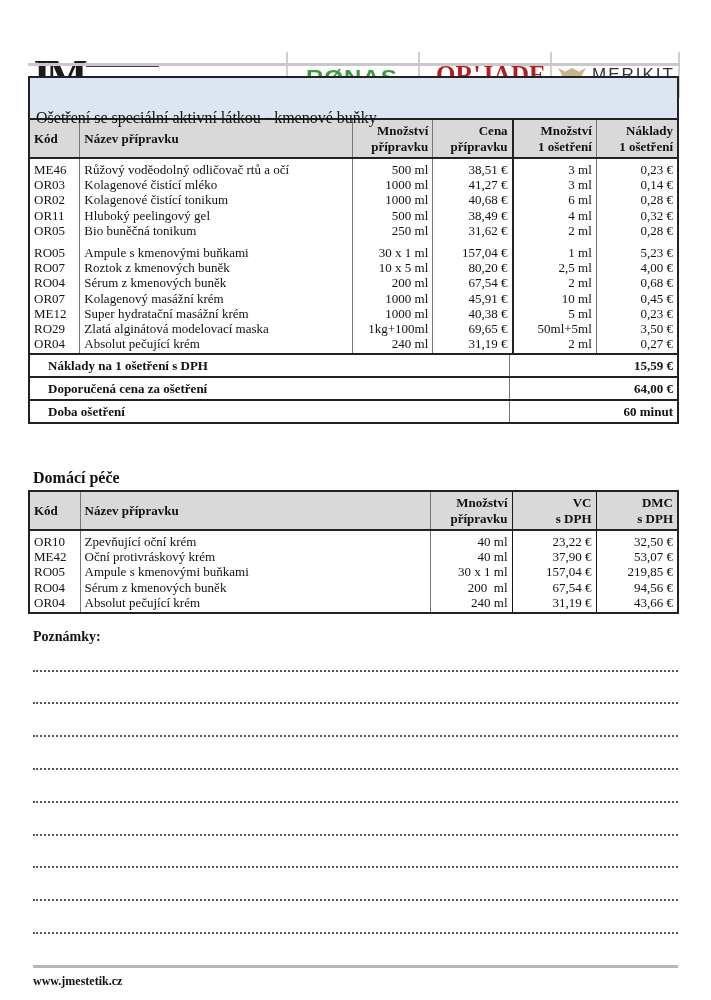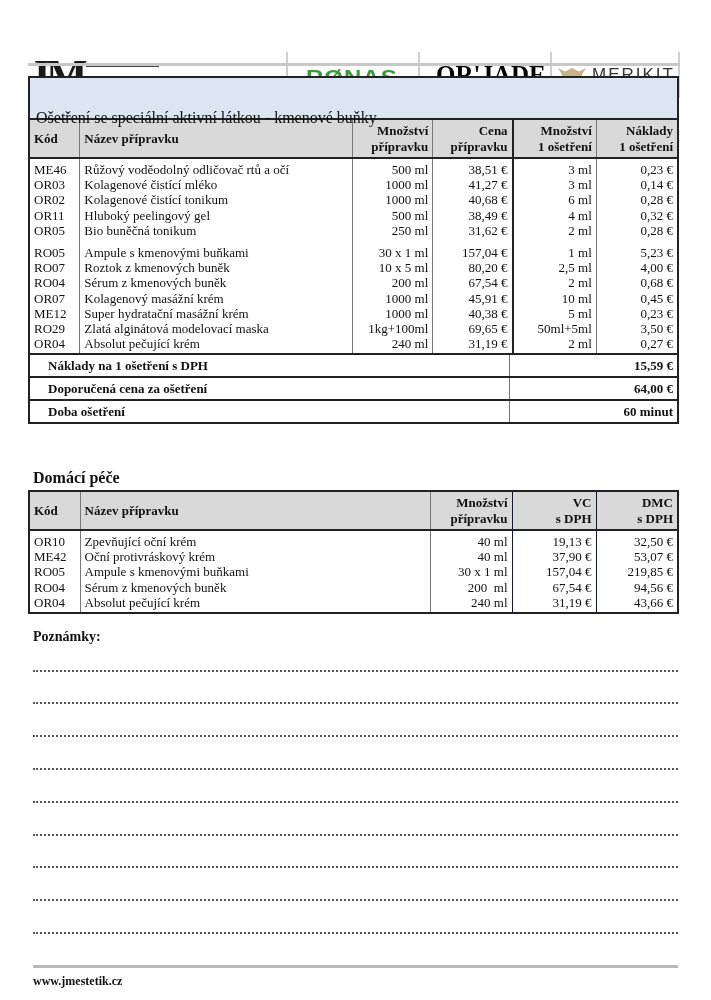--- a/index.html
+++ b/index.html
@@ -10,21 +10,21 @@
   .header { position: absolute; left: 28px; top: 14px; width: 652px; height: 52px; margin-top: 36px; }
   .header-rule { position: absolute; left: 28px; top: 63px; width: 652px; height: 3px; background: #c8c8c8; }
   .logo-jm { position: absolute; left: 0; top: 0; height: 48px; display: flex; align-items: flex-end; }
   .logo-jm .jm { font-family: "Liberation Serif", serif; font-size: 44px; line-height: 44px; font-weight: bold; color: #1a1a1a; letter-spacing: -4px; }
   .logo-jm .estetik-wrap { position: relative; margin-left: 4px; margin-bottom: 6px; }
   .logo-jm .estetik-wrap::before { content: ""; position: absolute; left: -2px; right: 0; top: -8px; height: 1px; background: #444; }
   .logo-jm .estetik-wrap::after { content: ""; position: absolute; left: -2px; right: 0; bottom: -6px; height: 1px; background: #444; }
   .logo-jm .estetik { font-size: 13px; letter-spacing: 2px; font-weight: bold; color: #c2410c; }
   .vsep { position: absolute; top: 2px; width: 2px; height: 46px; background: #cfcfcf; }
   .logo-ronas { position: absolute; left: 278px; top: 13px; font-family: "Liberation Sans", sans-serif; font-size: 24px; color: #3a9a3a; letter-spacing: 1px; font-weight: bold; transform: scaleY(0.85); }
-  .logo-orjade { position: absolute; left: 408px; top: 11px; font-family: "Liberation Serif", serif; font-size: 25px; font-weight: bold; color: #000000; letter-spacing: 0px; }
+  .logo-orjade { position: absolute; left: 408px; top: 11px; font-family: "Liberation Serif", serif; font-size: 25px; font-weight: bold; color: #b91c1c; letter-spacing: 0px; }
   .logo-merikit { position: absolute; left: 530px; top: 15px; display: flex; align-items: center; gap: 6px; }
   .merikit-mark { width: 28px; height: 20px; position: relative; }
   .merikit-mark .a { position: absolute; left: 0; top: 3px; width: 28px; height: 14px; background: #c9b48a; clip-path: polygon(0 0, 25% 25%, 50% 0, 75% 25%, 100% 0, 85% 50%, 100% 100%, 75% 75%, 50% 100%, 25% 75%, 0 100%, 15% 50%); }
   .logo-merikit .txt { font-family: "Liberation Sans", sans-serif; font-size: 17px; letter-spacing: 2px; color: #333; }
 
   
   .main-table { position: absolute; left: 28px; top: 76px; width: 651px; border: 2px solid #222; }
   .title-bar { height: 42px; background: #dce6f2; border-bottom: 2px solid #222; padding-left: 6px; display: flex; align-items: center; }
   .title-bar span { font-size: 16px; font-family: Liberation Serif, serif; color: #111; margin-top: 40px; }
   table { border-collapse: collapse; width: 100%; }
@@ -247,21 +247,21 @@
         <th class="r"><span>Množství</span><br><span>přípravku</span></th>
         <th class="r thick-l"><span>VC</span><br><span>s DPH</span></th>
         <th class="r thick-l"><span>DMC</span><br><span>s DPH</span></th>
       </tr>
     </thead>
     <tbody>
       <tr class="row-top">
         <td class="c">OR10</td>
         <td>Zpevňující oční krém</td>
         <td class="r">40 ml</td>
-        <td class="r thick-l">19,13 €</td>
+        <td class="r thick-l">23,22 €</td>
         <td class="r thick-l">32,50 €</td>
       </tr>
       <tr>
         <td class="c">ME42</td>
         <td>Oční protivráskový krém</td>
         <td class="r">40 ml</td>
         <td class="r thick-l">37,90 €</td>
         <td class="r thick-l">53,07 €</td>
       </tr>
       <tr>

